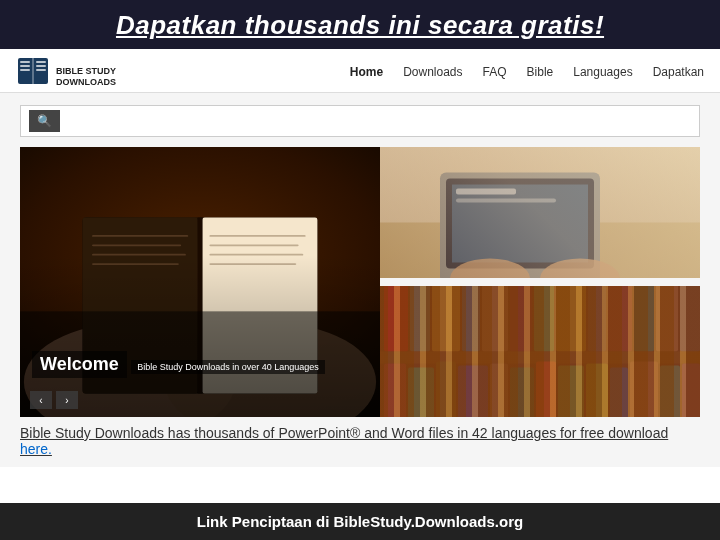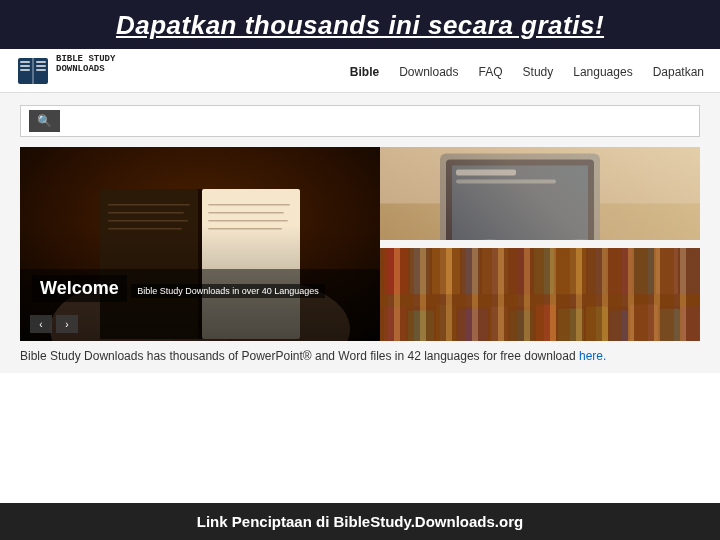--- a/index.html
+++ b/index.html
@@ -28,23 +28,22 @@
     #navbar {
       display: flex;
       align-items: center;
       background: #fff;
       border-bottom: 1px solid #ddd;
       padding: 0 16px;
       height: 44px;
     }
     #logo-area {
       display: flex;
-      align-items: flex-start;
+      align-items: flex-end;
       margin-right: auto;
-      font-family: Liberation Mono, monospace;
     }
     #logo-icon {
       width: 34px;
       height: 34px;
       margin-right: 6px;
     }
     #logo-text {
       font-size: 9px;
       font-weight: bold;
       color: #222;
@@ -96,21 +95,21 @@
       padding: 4px 8px;
       cursor: pointer;
       color: #fff;
       font-size: 12px;
     }
 
     
     #content-grid {
       display: flex;
       gap: 0;
-      height: 194px;
+      height: 270px;
     }
     #main-slider {
       flex: 0 0 360px;
       position: relative;
       overflow: hidden;
       background: #222;
     }
     
     #slider-bg {
       width: 100%;
@@ -204,22 +203,23 @@
         rgba(139,69,19,0.8) 0px, rgba(139,69,19,0.8) 8px,
         rgba(160,82,45,0.6) 8px, rgba(160,82,45,0.6) 14px,
         rgba(205,133,63,0.7) 14px, rgba(205,133,63,0.7) 20px,
         rgba(139,69,19,0.8) 20px, rgba(139,69,19,0.8) 26px
       );
     }
 
     
     #description-line {
       margin-top: 8px;
-      font-size: 12px;
+      font-size: 14px;
       color: #333;
+      text-decoration: underline;
     }
     #description-line a {
       color: #0066cc;
       text-decoration: none;
     }
 
     
     #footer {
       background: #222;
       color: #fff;
@@ -253,30 +253,30 @@
       <rect x="20" y="11" width="10" height="2" rx="1" fill="#fff" opacity="0.7"></rect>
       <rect x="20" y="15" width="10" height="2" rx="1" fill="#fff" opacity="0.7"></rect>
     </svg>
     <div id="logo-text">
       <div>BIBLE STUDY</div>
       <div>DOWNLOADS</div>
     </div>
   </div>
   <ul id="nav-links">
     <li class="active">
-      <a>Bible</a>
+      <a>Home</a>
     </li>
     <li>
       <a>Downloads</a>
     </li>
     <li>
       <a>FAQ</a>
     </li>
     <li>
-      <a>Study</a>
+      <a>Bible</a>
     </li>
     <li>
       <a>Languages</a>
     </li>
     <li>
       <a>Dapatkan</a>
     </li>
   </ul>
 </nav>
 

